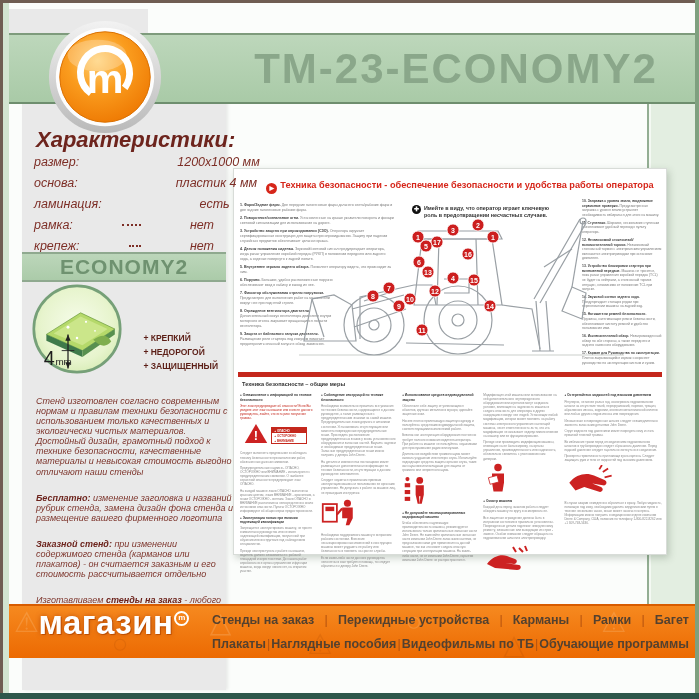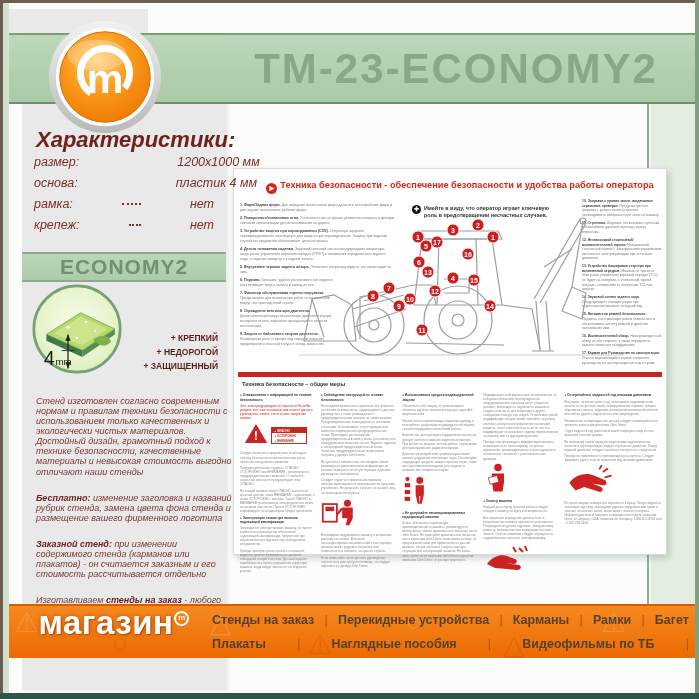--- a/index.html
+++ b/index.html
@@ -35,21 +35,21 @@
   .char-row{display:flex;align-items:baseline;height:21px;font-size:12.5px;font-style:italic;color:#7d2e26;gap:47px;}
   .char-row .dots{flex:1;border-bottom:2px dotted #7d2e26;margin:0 2px;transform:translateY(-3px);}
   .char-row .val{white-space:nowrap;}
 
   .eco-band{position:absolute;left:22px;top:252px;width:204px;height:30px;z-index:3;
         background:linear-gradient(#bcd6ba,#abcba9);border-top:2px solid #8fa98f;border-bottom:2px solid #8fa98f;
         box-sizing:border-box;text-align:center;line-height:26px;font-size:21px;font-weight:bold;
         letter-spacing:1px;color:#6f9270;}
   .eco-diagram{position:absolute;left:22px;top:282px;width:204px;height:93px;z-index:3;}
   .eco-circle{position:absolute;left:10px;top:2px;width:90px;height:90px;}
-  .eco-features{position:absolute;right:8px;bottom:2px;text-align:right;font-size:8.5px;
+  .eco-features{position:absolute;right:8px;bottom:2px;text-align:left;font-size:8.5px;
         font-weight:bold;color:#5c1f17;line-height:14px;}
 
   .desc{position:absolute;left:36px;top:380px;width:198px;z-index:3;font-size:9px;
         font-style:italic;color:#7d352c;line-height:1.12;}
   .desc p{margin:16px 0 7px 0;}
   .desc b{color:#6d241d;}
 
   
   .poster{position:absolute;left:233px;top:168px;width:432px;height:385px;background:#ffffff;
         border:1px solid #d8dcd8;box-shadow:2px 3px 7px rgba(60,80,60,.25);z-index:2;}
@@ -152,20 +152,25 @@
       <span class="lbl">размер:</span>
       <span class="dots"></span>
       <span class="val">1200x1000  мм</span>
     </div>
     <div class="char-row">
       <span class="lbl">основа:</span>
       <span class="dots"></span>
       <span class="val">пластик 4 мм</span>
     </div>
     <div class="char-row">
+      <span class="lbl">ламинация:</span>
+      <span class="dots"></span>
+      <span class="val">есть</span>
+    </div>
+    <div class="char-row">
       <span class="lbl">рамка:</span>
       <span class="dots"></span>
       <span class="val">нет</span>
     </div>
     <div class="char-row">
       <span class="lbl">крепеж:</span>
       <span class="dots"></span>
       <span class="val">нет</span>
     </div>
   </div>
@@ -199,21 +204,21 @@
   </svg>
   <div class="eco-features" id="eco-features">
       <div>+ КРЕПКИЙ</div>
       <div>+ НЕДОРОГОЙ</div>
       <div>+ ЗАЩИЩЕННЫЙ</div>
     </div>
 </div>
 
 <div class="desc">
   <p><span>Стенд изготовлен согласно современным нормам и правилам техники безопасности с использованием только качественных и экологически чистых материалов. Достойный дизайн, грамотный подход к технике безопасности, качественные материалы и невысокая стоимость выгодно отличают наши стенды</span></p>
-  <p><b>Бесплатно:</b><span> изменение заголовка и названий рубрик стенда, замена цвета фона стенда и размещение вашего фирменного логотипа</span></p>
+  <p><b>Бесплатно:</b><span> изменение заголовка и названий рубрик стенда, замена дизайн фона стенда и размещение вашего фирменного логотипа</span></p>
   <p><b>Заказной стенд:</b><span> при изменении содержимого стенда (карманов или плакатов) - он считается заказным и его стоимость рассчитывается отдельно</span></p>
   <p><span>Изготавливаем </span><b>стенды на заказ</b><span> - любого размера, любой комплектации, любого дизайна и оформления</span></p>
 </div>
 
 <div class="poster">
   <div class="poster-title">
     <span class="pt-icon">▶</span><span>Техника безопасности - обеспечение безопасности и удобства работы оператора</span>
   </div>
   <div class="p-left" id="p-left">
       <div class="p-item"><b class="lead">1. Фары/Задние фары. </b>Две передние галогеновые фары дальнего света/рабочие фары и две задние галогеновые рабочие фары.</div>
@@ -418,15 +423,16 @@
         <span class="menu-sep">|</span>
         <span class="menu-item">Багет</span>
       </div>
     <div class="menu-row" id="menu-row2">
         <span class="menu-item">Плакаты</span>
         <span class="menu-sep">|</span>
         <span class="menu-item">Наглядные пособия</span>
         <span class="menu-sep">|</span>
         <span class="menu-item">Видеофильмы по ТБ</span>
         <span class="menu-sep">|</span>
+        <span class="menu-item">Обучающие программы</span>
       </div>
   </div>
 </div>
 
 </body></html>

